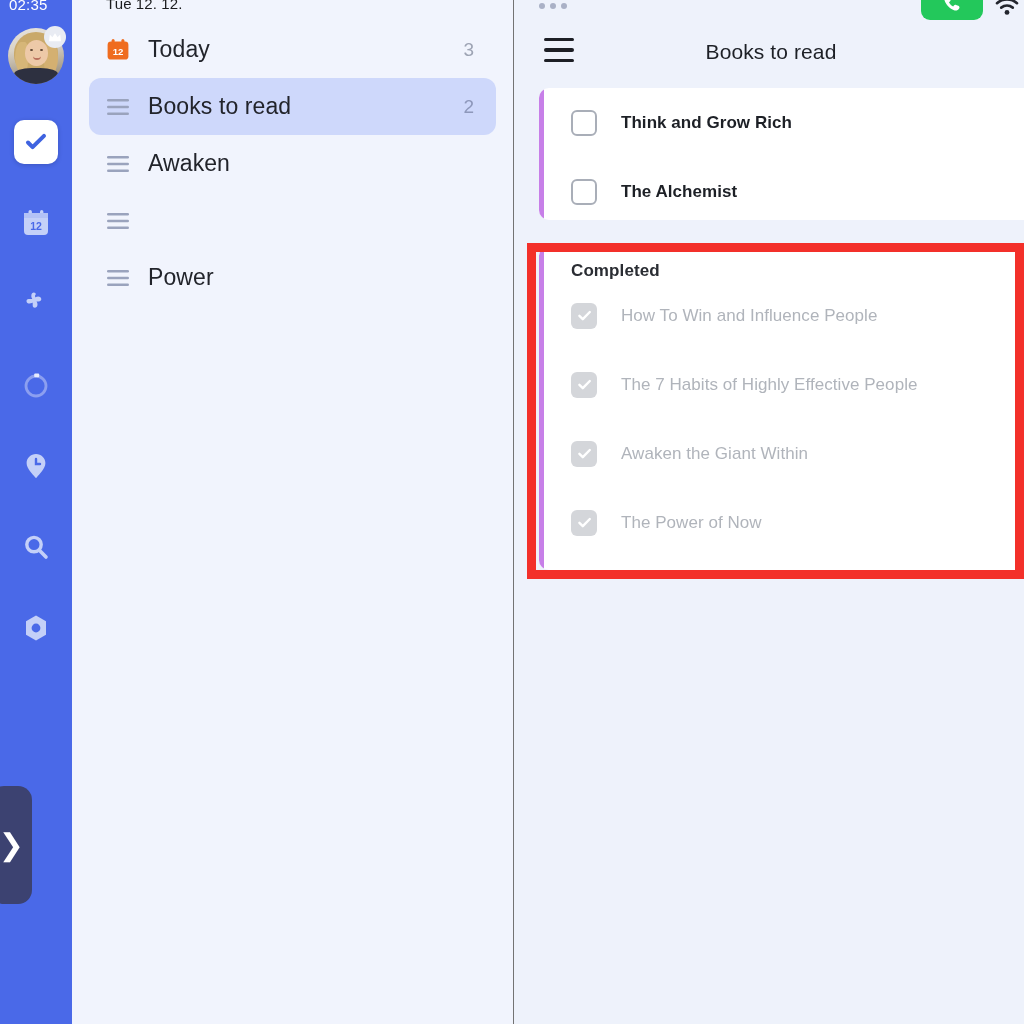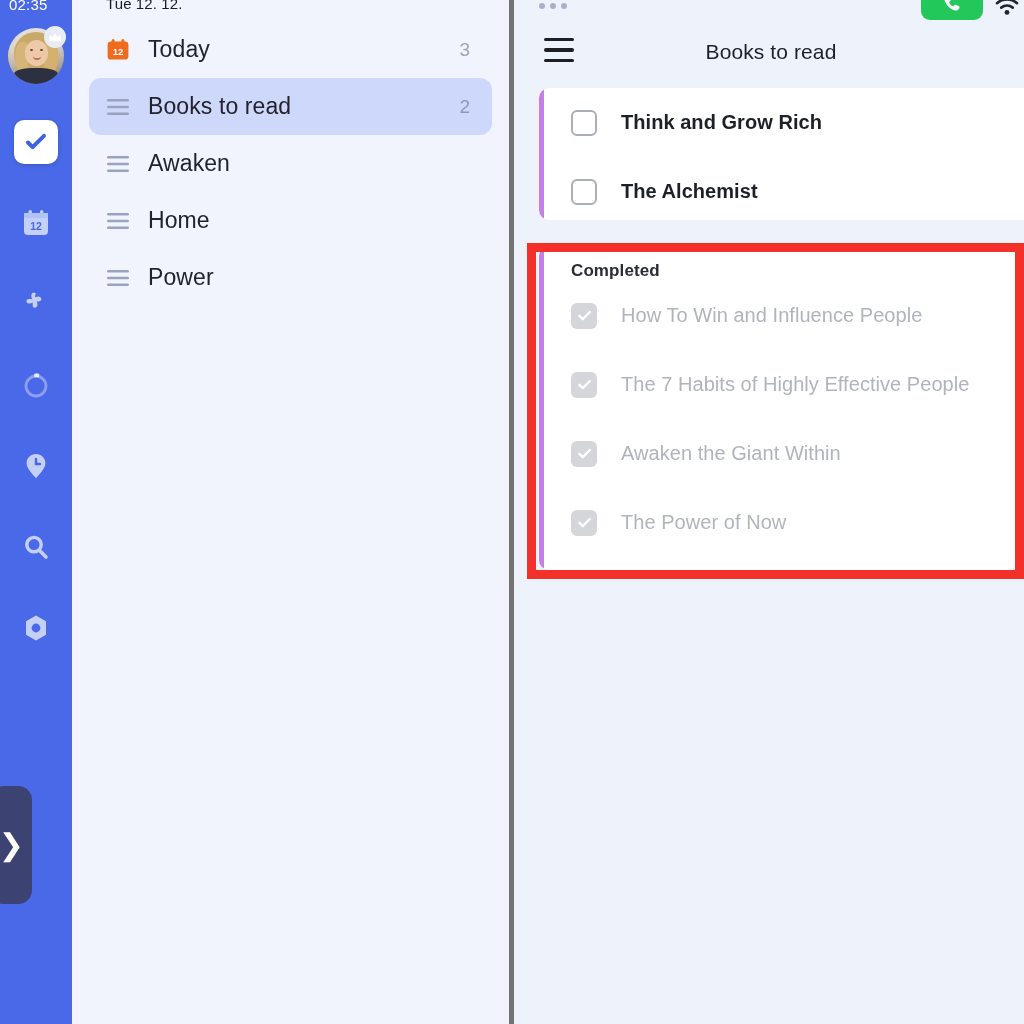--- a/index.html
+++ b/index.html
@@ -127,21 +127,21 @@
     line-height: 1;
     font-weight: 300;
   }
 
   
   .sidebar {
     position: relative;
     width: 442px; height: 1024px;
     background: #f1f4fd;
     flex: 0 0 442px;
-    border-right: 5px solid #737373;
+    border-right: 1px solid #737373;
   }
   .sidebar-date {
     position: absolute;
     top: -5px; left: 34px;
     font-size: 15px;
     color: #1b1c1f;
     letter-spacing: .1px;
   }
   .nav-list {
     position: absolute;
@@ -262,21 +262,21 @@
     border: 2px solid #a9aeb8;
     background: #ffffff;
     margin-right: 24px;
   }
   .cb.checked {
     border: none;
     background: #d4d6da;
     display: flex; align-items: center; justify-content: center;
   }
   .task-title {
-    font-size: 20px;
+    font-size: 17px;
     font-weight: bold;
     color: #1d2026;
     letter-spacing: .05px;
     white-space: nowrap;
   }
   .task-row.completed .task-title {
     font-weight: normal;
     color: #b0b4bb;
   }
 
@@ -442,21 +442,20 @@
       </div>
 
       <div class="nav-item">
         <span class="nav-icon">
           <svg width="24" height="18" viewBox="0 0 24 18" aria-hidden="true">
             <rect x="1" y="1" width="22" height="2.6" rx="1.3" fill="#9aa3bd"></rect>
             <rect x="1" y="7.7" width="22" height="2.6" rx="1.3" fill="#9aa3bd"></rect>
             <rect x="1" y="14.4" width="22" height="2.6" rx="1.3" fill="#9aa3bd"></rect>
           </svg>
         </span>
-        <span class="nav-label">Home</span>
         <span class="nav-count"></span>
       </div>
 
 
       <div class="nav-item">
         <span class="nav-icon">
           <svg width="24" height="18" viewBox="0 0 24 18" aria-hidden="true">
             <rect x="1" y="1" width="22" height="2.6" rx="1.3" fill="#9aa3bd"></rect>
             <rect x="1" y="7.7" width="22" height="2.6" rx="1.3" fill="#9aa3bd"></rect>
             <rect x="1" y="14.4" width="22" height="2.6" rx="1.3" fill="#9aa3bd"></rect>

